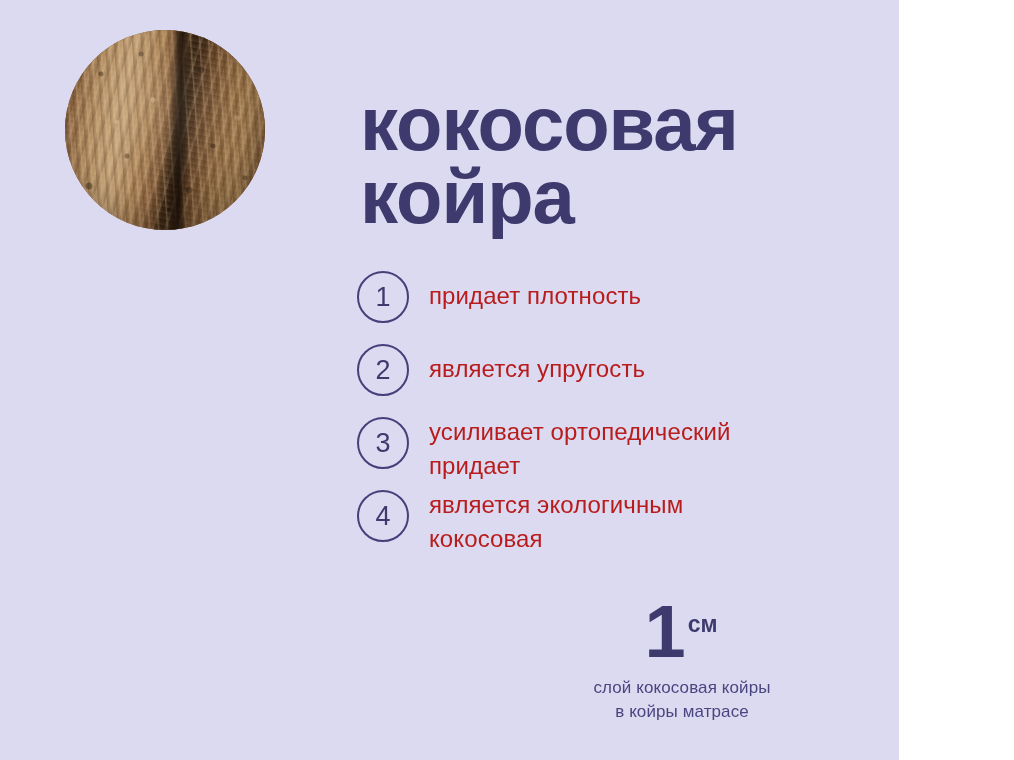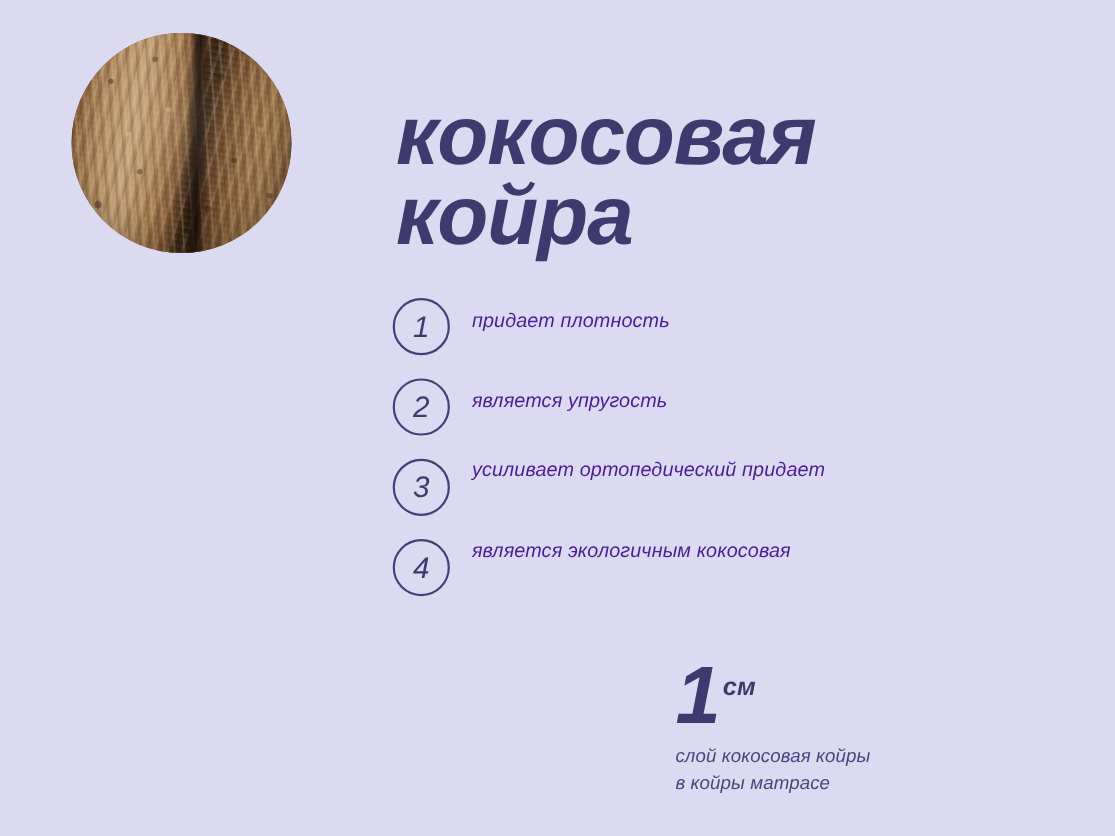--- a/index.html
+++ b/index.html
@@ -8,25 +8,24 @@
   }
   body {
     width: 1014px;
     height: 760px;
     overflow: hidden;
     font-family: "Liberation Sans", sans-serif;
   }
 
   #slide {
     position: relative;
-    width: 1014px;
+    width: 899px;
     height: 760px;
     background: #dcdaf0;
     overflow: hidden;
-    font-style: italic;
   }
 
   
   #photo-circle {
     position: absolute;
     left: 65px;
     top: 30px;
     width: 200px;
     height: 200px;
     border-radius: 50%;
@@ -158,35 +157,35 @@
     display: flex;
     align-items: center;
     justify-content: center;
     line-height: 1;
   }
   .benefit-text {
     position: absolute;
     left: 72px;
     top: 8px;
     width: 340px;
-    color: #4c1d95;
-    font-size: 18px;
+    color: #b91c1c;
+    font-size: 24px;
     font-weight: 500;
     line-height: 1.42;
     letter-spacing: .1px;
   }
   .benefit-row.two-line .benefit-text { top: -2px; }
 
   
   #measure-callout {
     position: absolute;
-    right: 70px;
+    right: 52px;
     bottom: 36px;
     width: 330px;
-    text-align: left;
+    text-align: center;
   }
   #measure-value {
     color: #3e3a6e;
     font-size: 74px;
     font-weight: bold;
     line-height: .9;
     letter-spacing: -1px;
     display: block;
     margin-right: 2px;
   }

